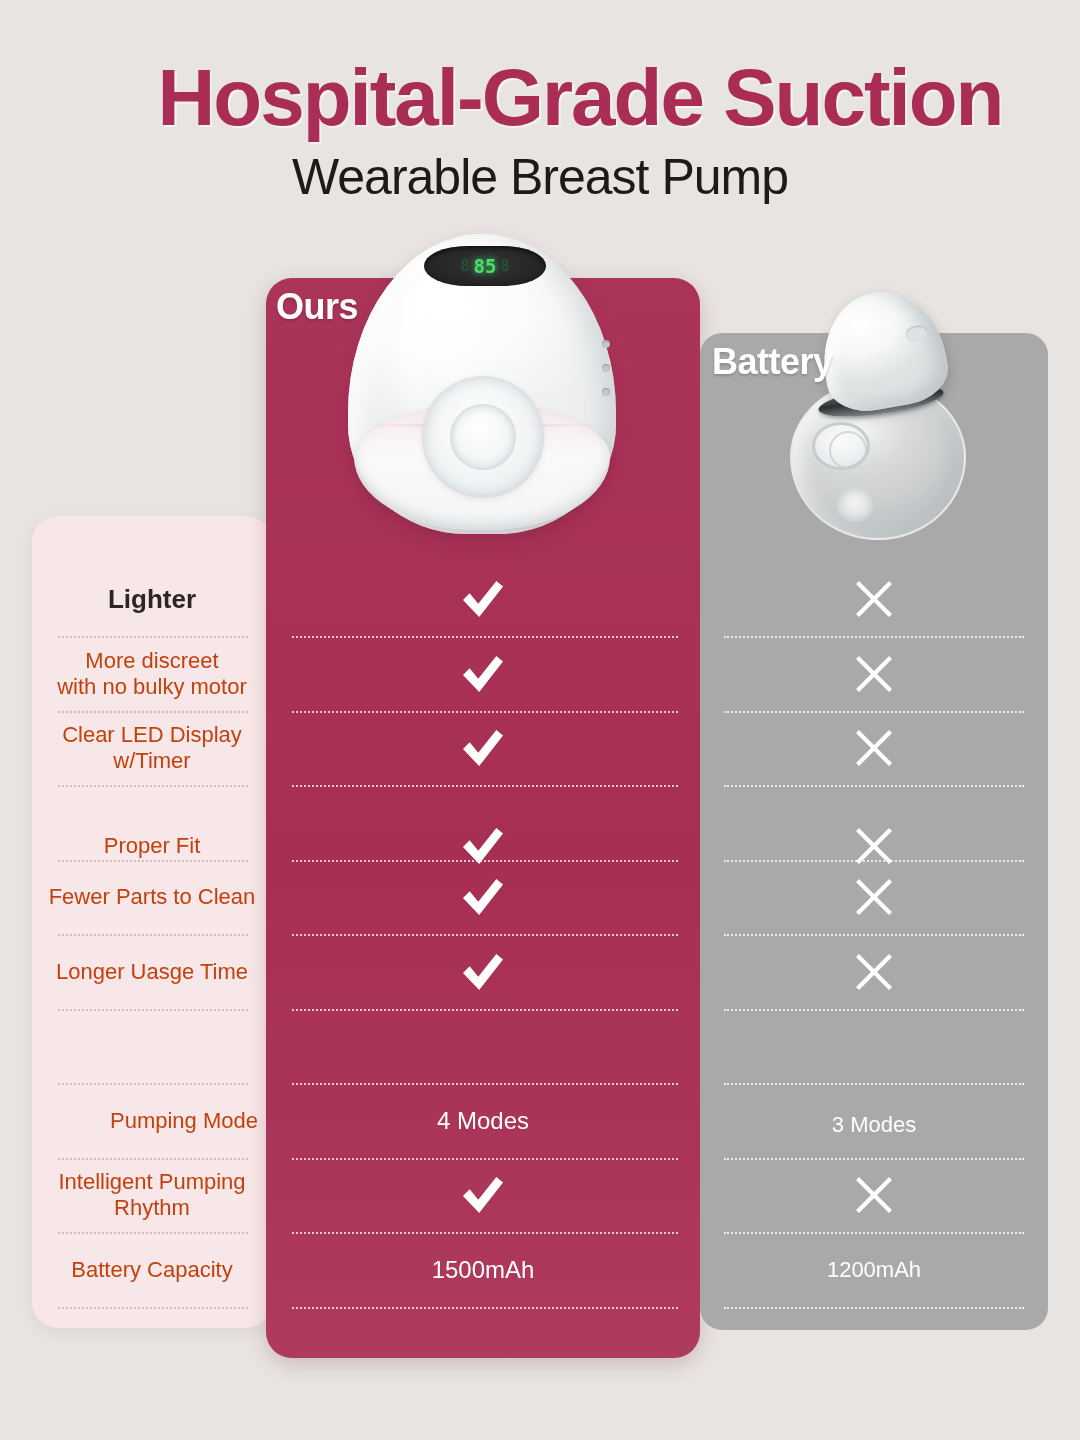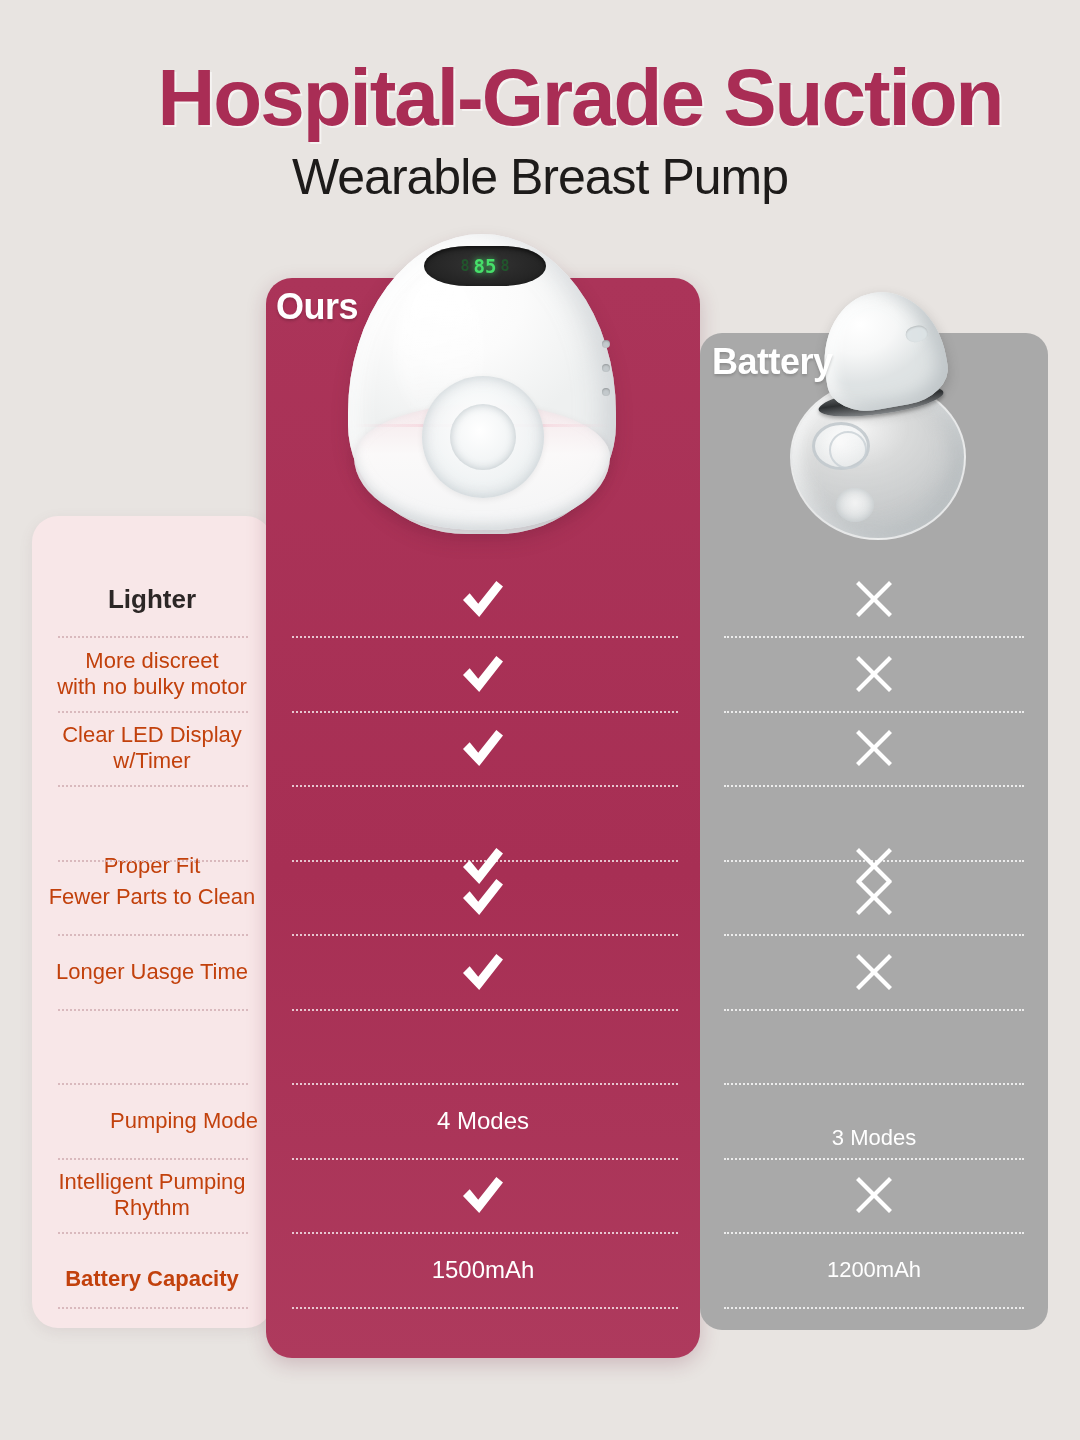--- a/index.html
+++ b/index.html
@@ -314,21 +314,21 @@
         </div>
         <div class="cell cell-others" style="top: 0px; height: 74px;">
           <svg class="ico ico-x" viewBox="0 0 40 40" aria-hidden="true">
             <path d="M5 2 L20 17 L35 2 L38 5 L23 20 L38 35 L35 38 L20 23 L5 38 L2 35 L17 20 L2 5 Z" fill="#ffffff"></path>
           </svg>
         </div>
       </div>
       <div class="sep sep-left" style="top: 785px;"></div>
       <div class="sep sep-ours" style="top: 785px;"></div>
       <div class="sep sep-others" style="top: 785px;"></div>
-      <div class="row" style="top: 829px; height: 74px;">
+      <div class="row" style="top: 809px; height: 74px;">
         <div class="cell cell-feature" style="top: 0px; height: 74px;">
           <span>Proper Fit</span>
         </div>
         <div class="cell cell-ours" style="top: 0px; height: 74px;">
           <svg class="ico ico-check" viewBox="0 0 48 42" aria-hidden="true">
             <path d="M3 22 L10 15 L19 26 L38 2 L45 8 L20 40 Z" fill="#ffffff"></path>
           </svg>
         </div>
         <div class="cell cell-others" style="top: 0px; height: 74px;">
           <svg class="ico ico-x" viewBox="0 0 40 40" aria-hidden="true">
@@ -378,21 +378,21 @@
       <div class="sep sep-left" style="top: 1083px;"></div>
       <div class="sep sep-ours" style="top: 1083px;"></div>
       <div class="sep sep-others" style="top: 1083px;"></div>
       <div class="row" style="top: 1083.5px; height: 74px;">
         <div class="cell cell-feature" style="top: 0px; height: 74px; margin-left: 32px;">
           <span>Pumping Mode</span>
         </div>
         <div class="cell cell-ours" style="top: 0px; height: 74px;">
           <span>4 Modes</span>
         </div>
-        <div class="cell cell-others" style="top: 17px; height: 74px;">
+        <div class="cell cell-others" style="top: 4px; height: 74px;">
           <span>3 Modes</span>
         </div>
       </div>
       <div class="sep sep-left" style="top: 1157.5px;"></div>
       <div class="sep sep-ours" style="top: 1157.5px;"></div>
       <div class="sep sep-others" style="top: 1157.5px;"></div>
       <div class="row" style="top: 1158px; height: 74px;">
         <div class="cell cell-feature" style="top: 0px; height: 74px;">
           <span>Intelligent Pumping<br>Rhythm</span>
         </div>
@@ -404,21 +404,21 @@
         <div class="cell cell-others" style="top: 0px; height: 74px;">
           <svg class="ico ico-x" viewBox="0 0 40 40" aria-hidden="true">
             <path d="M5 2 L20 17 L35 2 L38 5 L23 20 L38 35 L35 38 L20 23 L5 38 L2 35 L17 20 L2 5 Z" fill="#ffffff"></path>
           </svg>
         </div>
       </div>
       <div class="sep sep-left" style="top: 1232px;"></div>
       <div class="sep sep-ours" style="top: 1232px;"></div>
       <div class="sep sep-others" style="top: 1232px;"></div>
       <div class="row" style="top: 1232.5px; height: 74px;">
-        <div class="cell cell-feature" style="top: 9px; height: 74px; font-weight: bold;">
+        <div class="cell cell-feature" style="top: 0px; height: 74px;">
           <span>Battery Capacity</span>
         </div>
         <div class="cell cell-ours" style="top: 0px; height: 74px;">
           <span>1500mAh</span>
         </div>
         <div class="cell cell-others" style="top: 0px; height: 74px;">
           <span>1200mAh</span>
         </div>
       </div>
       <div class="sep sep-left" style="top: 1306.5px;"></div>

